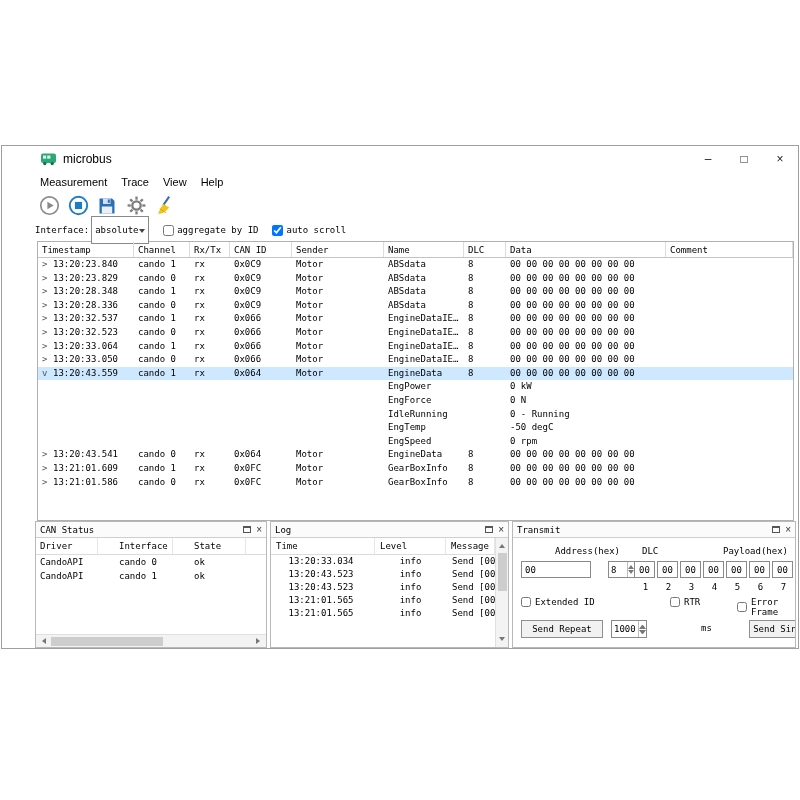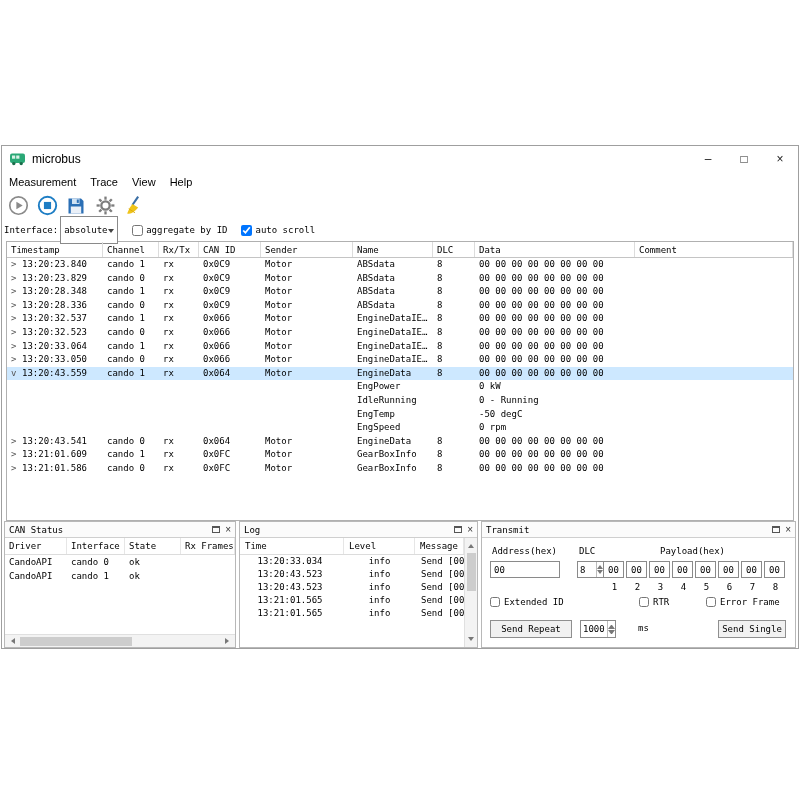--- a/index.html
+++ b/index.html
@@ -1,21 +1,21 @@
 <!DOCTYPE html>
 <html><head>
 <meta charset="utf-8">
 <style>
   * { box-sizing: border-box; }
   html,body { margin:0; padding:0; }
   body { width:800px; height:800px; background:#fff; position:relative;
          font-family:"Liberation Sans", sans-serif; color:#000; }
 
   .window { position:absolute; top:145px; left:1px; width:798px;
-            border:1px solid #9f9f9f; background:#fff; }
+            border:1px solid #9f9f9f; background:#fff;padding-left:31px; }
 
   
   .titlebar { height:26px; display:flex; align-items:center; padding-left:7px; font-size:12px; }
   .app-title { margin-left:6px; }
   .win-controls { margin-left:auto; display:flex; }
   .win-btn { width:36px; height:26px; display:flex; align-items:center; justify-content:center;
              font-size:12px; color:#222; cursor:default; }
 
   
   .menubar { height:20px; display:flex; align-items:center; font-size:11px; }
@@ -55,21 +55,21 @@
   .dock-can { width:232px; }
   .dock-log { width:239px; }
   .dock-tx { flex:1; }
   .dock-header { height:16px; display:flex; align-items:center; padding:0 4px;
                  border-bottom:1px solid #cfcfcf; background:#fbfbfb; }
   .dock-icons { margin-left:auto; display:flex; align-items:center; gap:5px; }
   .float-icon { width:8px; height:7px; border:1px solid #555; border-top:2px solid #555; }
   .close-x { font-size:10px; color:#333; line-height:1; font-family:"Liberation Sans",sans-serif; }
 
   
-  .cs-grid { display:grid; grid-template-columns:62px 58px 56px 1fr; }
+  .cs-grid { display:grid; grid-template-columns:62px 58px 56px 1fr;gap:17px; }
   .cs-head { height:17px; border-bottom:1px solid #dcdcdc; }
   .cs-head > div { padding:0 4px; overflow:hidden; white-space:nowrap; display:flex; align-items:center;
                    border-right:1px solid #e6e6e6; }
   .cs-row { height:14px; line-height:14px; }
   .cs-row > div { padding:0 4px; overflow:hidden; white-space:nowrap; }
 
   .hscroll { position:absolute; left:0; right:0; bottom:0; height:13px; background:#f3f3f3;
              border-top:1px solid #e0e0e0; display:flex; align-items:center; }
   .hs-btn { width:13px; height:13px; display:flex; align-items:center; justify-content:center; }
   .hs-thumb { height:9px; width:112px; background:#cdcdcd; margin-left:2px; }
@@ -89,21 +89,21 @@
   .log-level { text-align:center; }
   .log-msg { padding-left:6px; overflow:hidden; white-space:nowrap; }
   .vscroll { position:absolute; right:0; top:16px; bottom:0; width:13px; background:#f3f3f3;
              border-left:1px solid #e0e0e0; display:flex; flex-direction:column; align-items:center; }
   .vs-btn { height:13px; width:13px; display:flex; align-items:center; justify-content:center; flex:none; }
   .vs-thumb { width:9px; height:38px; background:#cdcdcd; margin-top:2px; }
   .vs-spacer { flex:1; }
 
   
   .tx-body { position:relative; height:109px; }
-  .tx-label { position:absolute; white-space:nowrap; top:8px; }
+  .tx-label { position:absolute; white-space:nowrap; top:8px;margin-left:32px; }
   .in-box { position:absolute; border:1px solid #8a8a8a; font-family:inherit; font-size:9px;
             height:17px; padding:0 3px; background:#fff; }
   .spin { position:absolute; display:flex; border:1px solid #8a8a8a; background:#fff; }
   .spin input { border:none; height:100%; font-family:inherit; font-size:9px; padding:0 2px;
                 width:100%; min-width:0; }
   .spin .arrows { width:11px; border-left:1px solid #bdbdbd; display:flex; flex-direction:column; }
   .spin .arrows span { flex:1; display:flex; align-items:center; justify-content:center; }
   .payload { position:absolute; left:121px; top:23px; display:flex; }
   .payload input { width:21px; margin-right:2px; text-align:center; border:1px solid #8a8a8a;
                    font-family:inherit; font-size:9px; height:17px; padding:0; background:#fff; }
@@ -355,20 +355,31 @@
       <div class="c"></div>
       <div class="c">0 kW</div>
       <div class="c"></div>
     </div>
     <div class="tgrid trow">
       <div class="c ts"></div>
         <div class="c"></div>
         <div class="c"></div>
         <div class="c"></div>
         <div class="c"></div>
+      <div class="c">EngForce</div>
+      <div class="c"></div>
+      <div class="c">0 N</div>
+      <div class="c"></div>
+    </div>
+    <div class="tgrid trow">
+      <div class="c ts"></div>
+        <div class="c"></div>
+        <div class="c"></div>
+        <div class="c"></div>
+        <div class="c"></div>
       <div class="c">IdleRunning</div>
       <div class="c"></div>
       <div class="c">0 - Running</div>
       <div class="c"></div>
     </div>
     <div class="tgrid trow">
       <div class="c ts"></div>
         <div class="c"></div>
         <div class="c"></div>
         <div class="c"></div>

